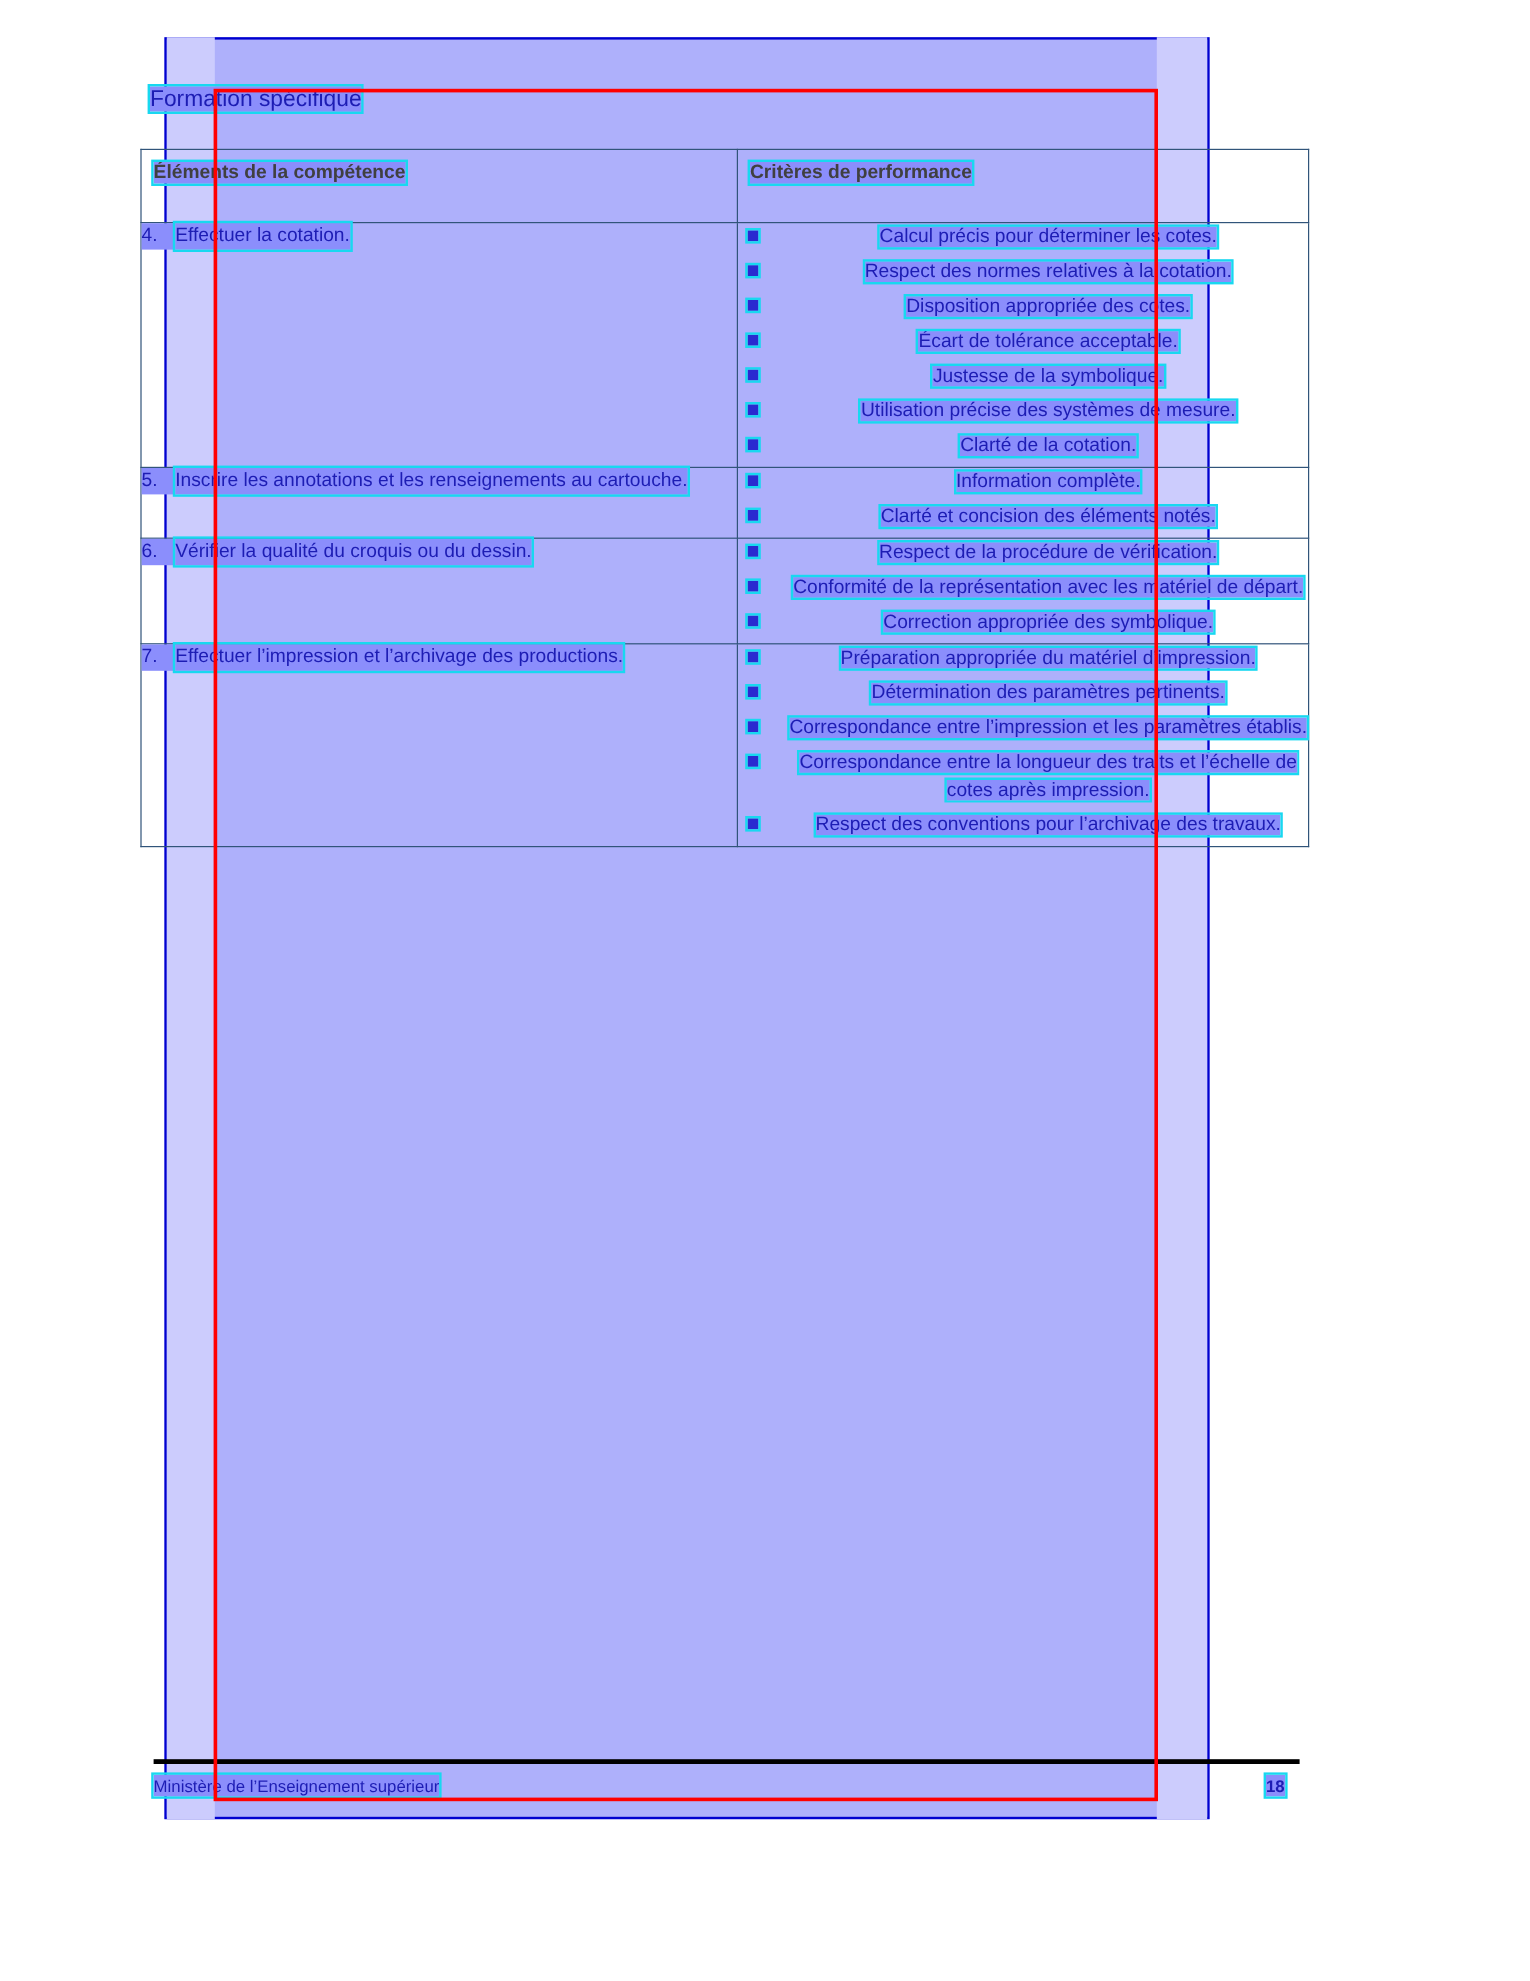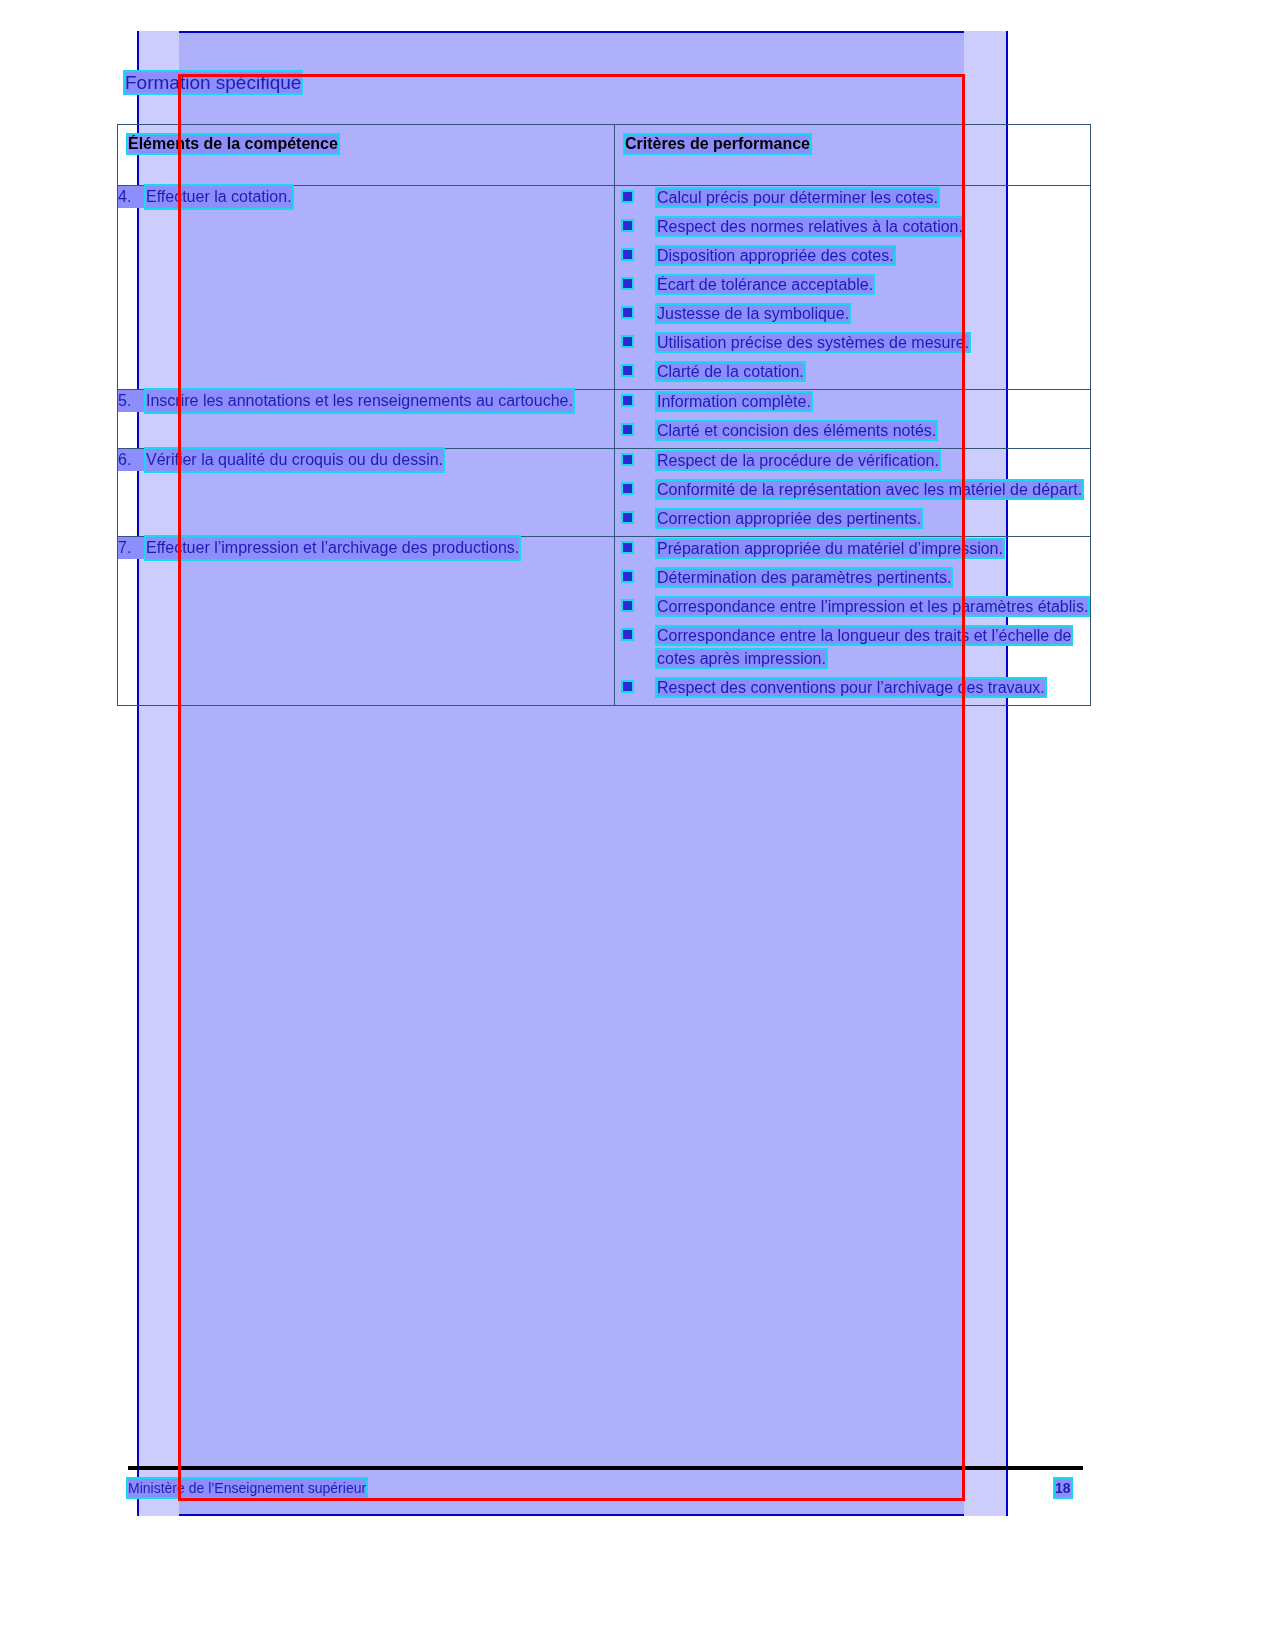--- a/index.html
+++ b/index.html
@@ -97,29 +97,29 @@
   .col-cr  { width: 476px; }
 
   .head-row th {
     height: 42px;
     padding: 10px 0 8px 10px;
     text-align: left;
   }
   .head-text {
     font-size: 16px;
     font-weight: bold;
-    color: #000000;
+    color: #404040;
     background: #8b8efc;
     outline: 2px solid #18d8f0;
     display: inline-block;
     line-height: 18px;
   }
 
   .cell-el { padding: 12px 6px 18px 8px; }
-  .cell-cr { padding: 12px 6px 18px 4px; }
+  .cell-cr { padding: 12px 6px 18px 4px; text-align: center; }
 
   
   .el-item {
     display: flex;
     font-size: 16px;
     color: #1d1db4;
     line-height: 22px;
   }
   .el-num {
     width: 28px;
@@ -264,21 +264,21 @@
         <td class="cell-el">
           <div class="el-item">
             <span class="el-num">6.</span>
             <span class="el-text">Vérifier la qualité du croquis ou du dessin.</span>
           </div>
         </td>
         <td class="cell-cr">
           <ul class="crit-list">
             <li><span class="bullet"></span><span class="crit-text">Respect de la procédure de vérification.</span></li>
             <li><span class="bullet"></span><span class="crit-text">Conformité de la représentation avec les matériel de départ.</span></li>
-            <li><span class="bullet"></span><span class="crit-text">Correction appropriée des pertinents.</span></li>
+            <li><span class="bullet"></span><span class="crit-text">Correction appropriée des symbolique.</span></li>
           </ul>
         </td>
       </tr>
 
       <tr>
         <td class="cell-el">
           <div class="el-item">
             <span class="el-num">7.</span>
             <span class="el-text">Effectuer l’impression et l’archivage des productions.</span>
           </div>

